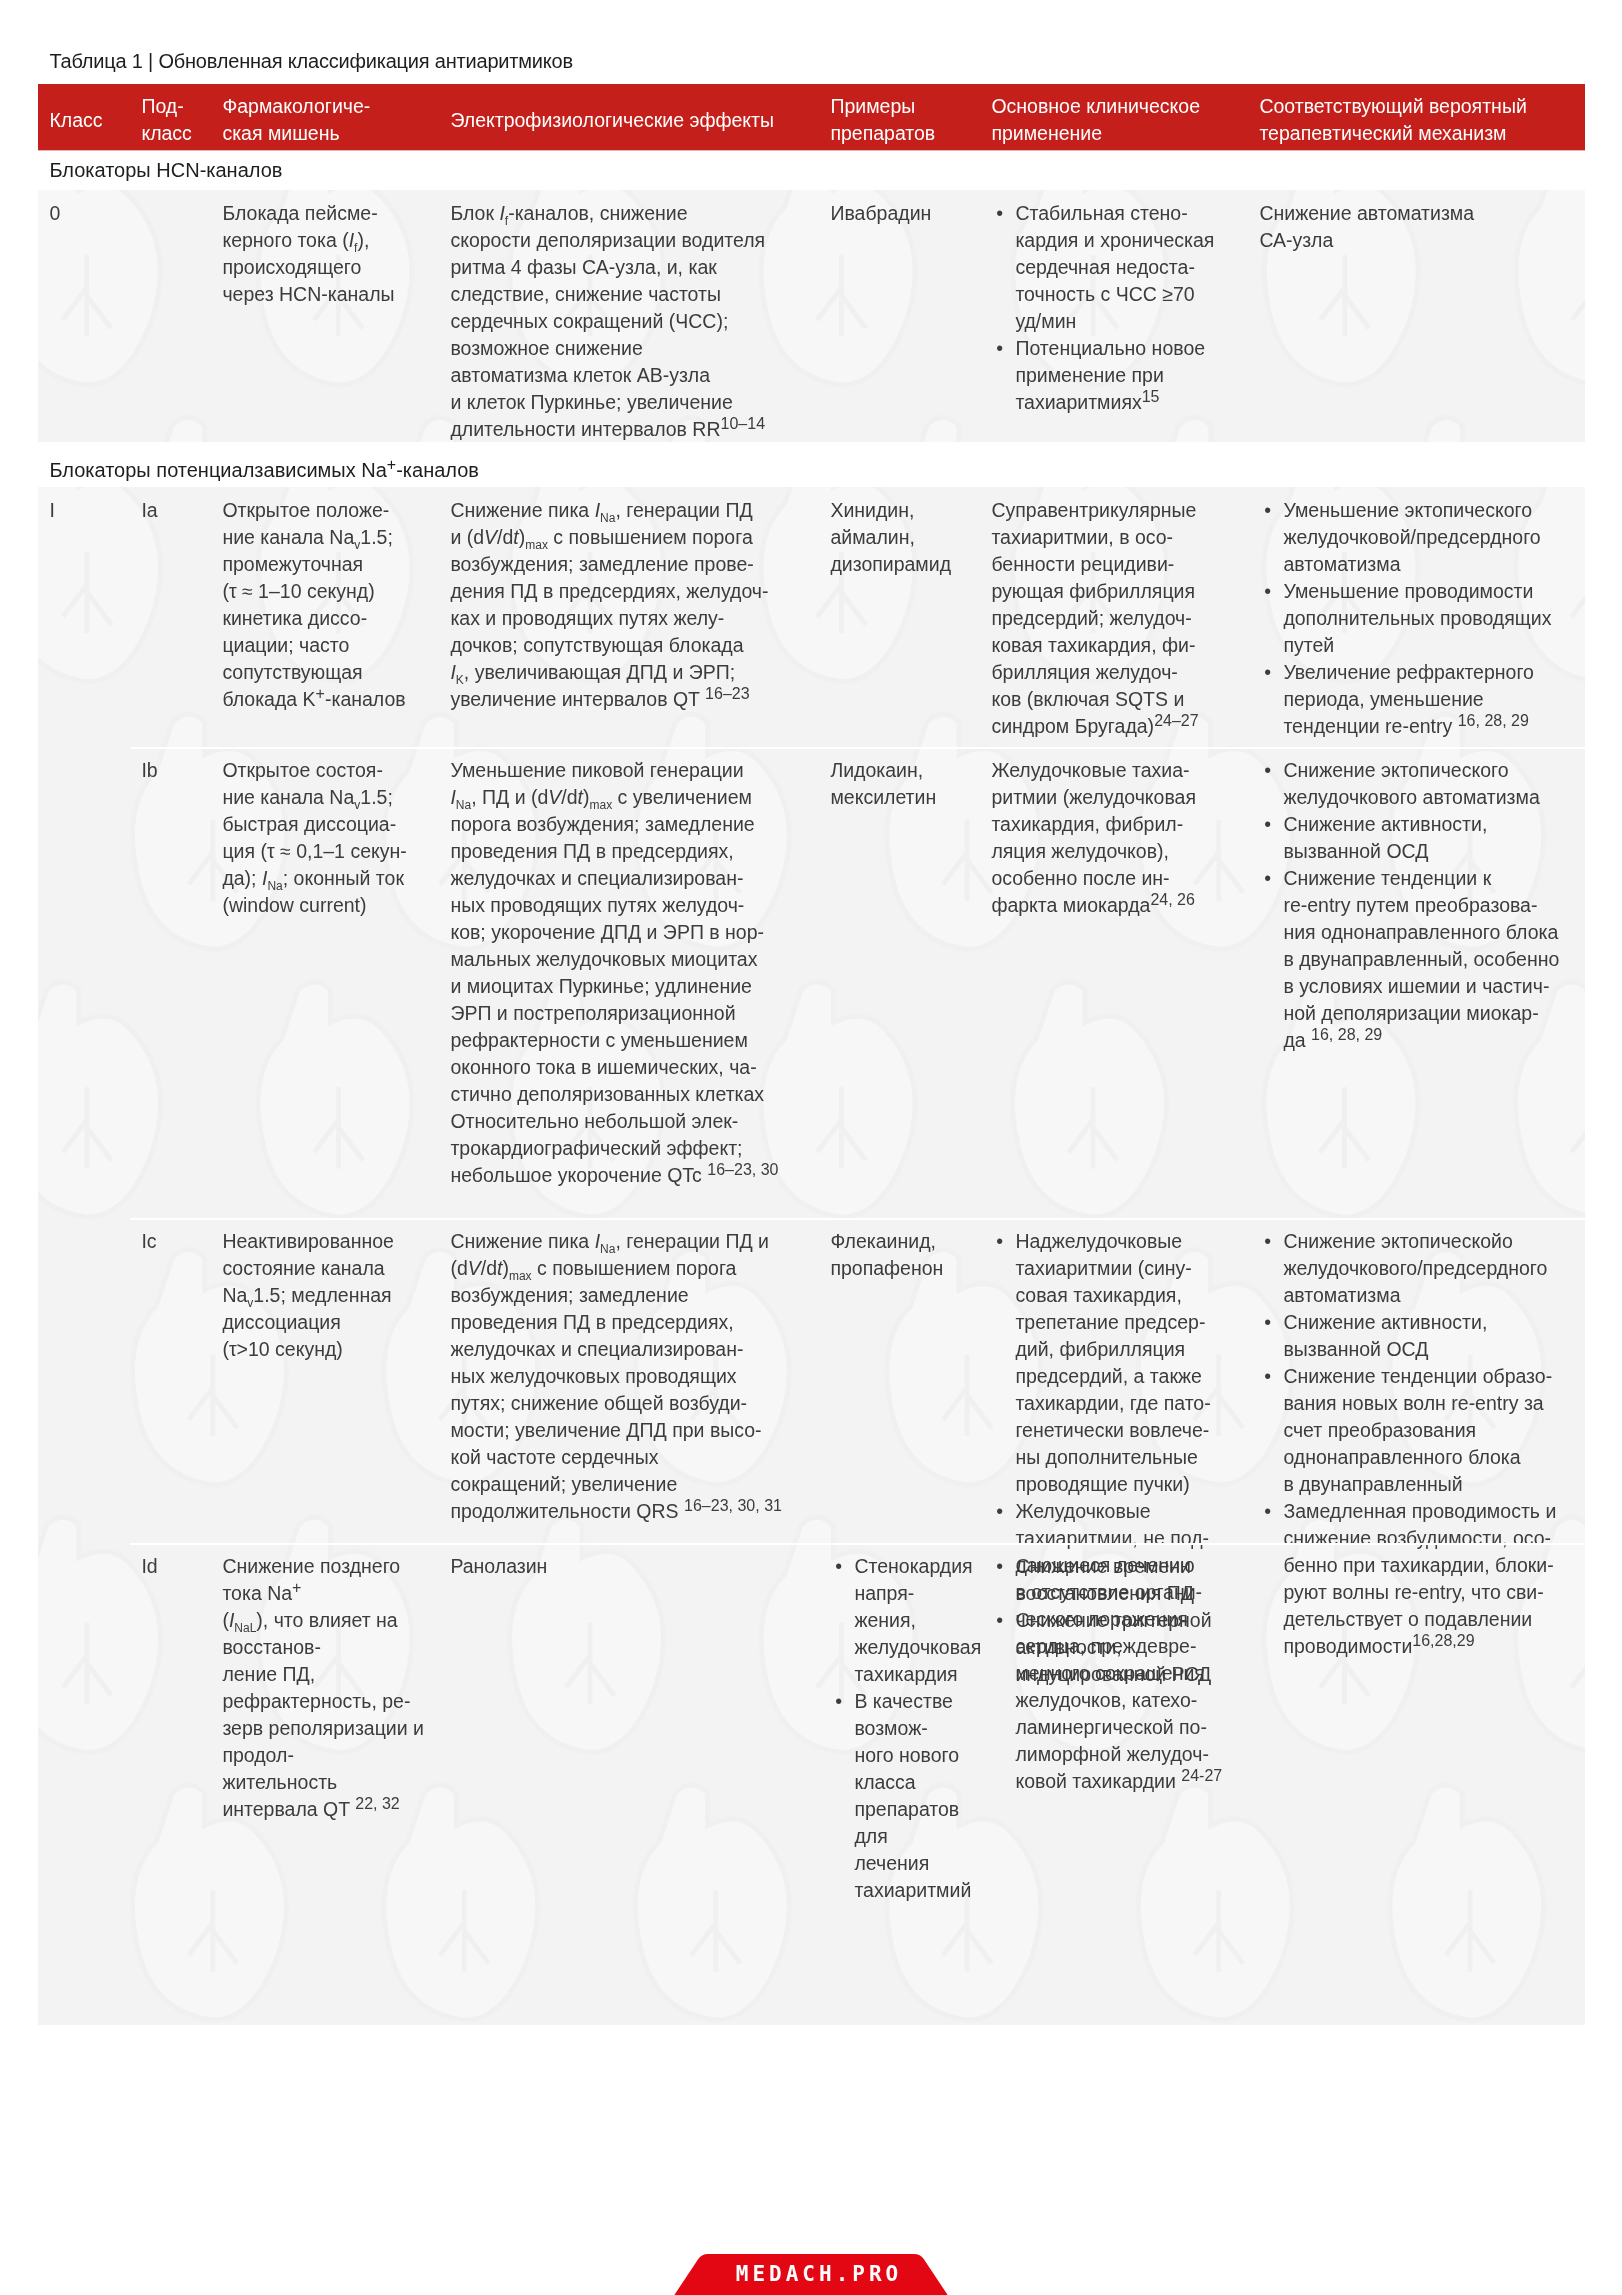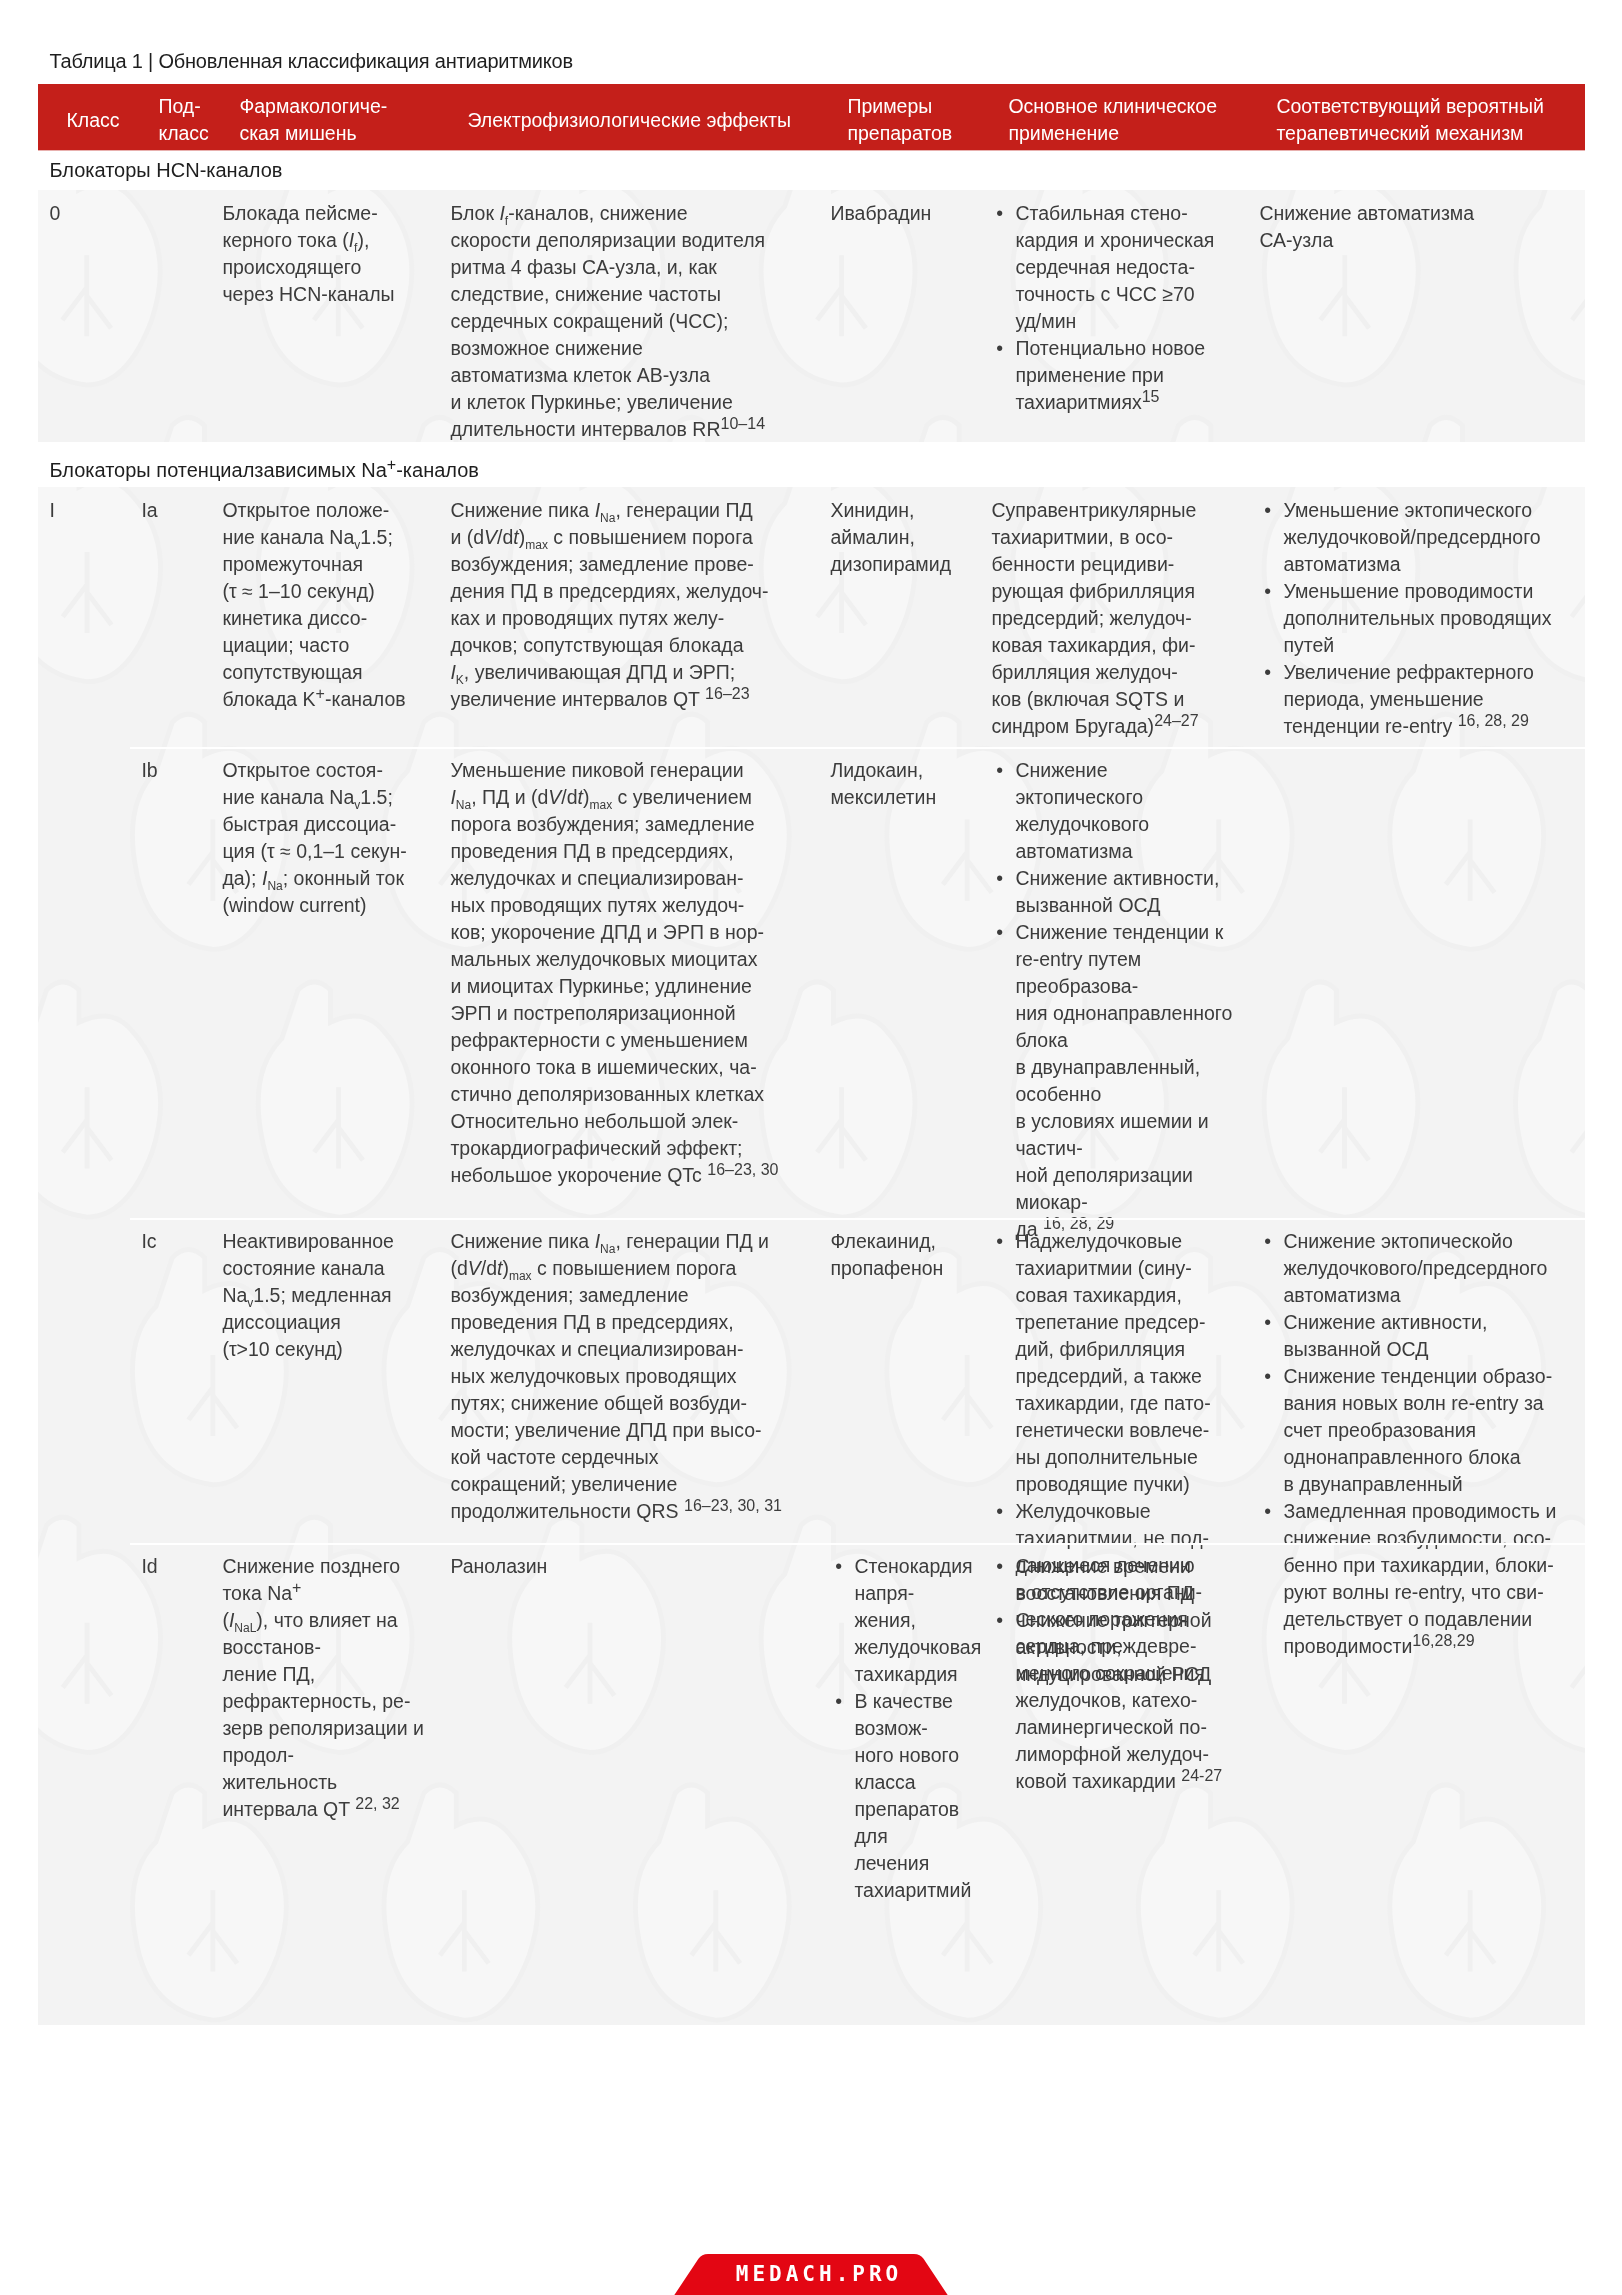--- a/index.html
+++ b/index.html
@@ -16,21 +16,20 @@
     font-size: 20px; color: #1e1e1e; letter-spacing: -0.2px;
   }
   .header {
     position: absolute; left: 0; top: 84px; width: 1547px; height: 67px;
     background: #c41f1a;
     color: #ffffff;
     display: grid;
     font-size: 19.5px;
     line-height: 27px;
     border-bottom: 1.6px solid #e8b0ae;
-    padding-left: 17px;
   }
   .grid {
     grid-template-columns: 92px 81px 228px 380px 161px 268px 337px;
   }
   .header > div {
     padding: 6.5px 0 0 11.4px;
     display: flex; align-items: center;
   }
   .header > div span { display: block; }
   .section-title {
@@ -407,20 +406,23 @@
         <div class="cell">
           <div>Открытое состоя-<br>ние канала Na<sub>v</sub>1.5;<br>быстрая диссоциа-<br>ция (τ ≈ 0,1–1 секун-<br>да); <i>I</i><sub>Na</sub>; оконный ток<br>(window current)</div>
         </div>
         <div class="cell">
           <div>Уменьшение пиковой генерации<br><i>I</i><sub>Na</sub>, ПД и (d<i>V</i>/d<i>t</i>)<sub>max</sub> с увеличением<br>порога возбуждения; замедление<br>проведения ПД в предсердиях,<br>желудочках и специализирован-<br>ных проводящих путях желудоч-<br>ков; укорочение ДПД и ЭРП в нор-<br>мальных желудочковых миоцитах<br>и миоцитах Пуркинье; удлинение<br>ЭРП и постреполяризационной<br>рефрактерности с уменьшением<br>оконного тока в ишемических, ча-<br>стично деполяризованных клетках<br>Относительно небольшой элек-<br>трокардиографический эффект;<br>небольшое укорочение QTc <sup>16–23, 30</sup></div>
         </div>
         <div class="cell">
           <div>Лидокаин,<br>мексилетин</div>
         </div>
         <div class="cell">
+          <div>Желудочковые тахиа-<br>ритмии (желудочковая<br>тахикардия, фибрил-<br>ляция желудочков),<br>особенно после ин-<br>фаркта миокарда<sup>24, 26</sup></div>
+        </div>
+        <div class="cell">
           <ul class="bullets">
             <li>Снижение эктопического<br>желудочкового автоматизма</li>
             <li>Снижение активности,<br>вызванной ОСД</li>
             <li>Снижение тенденции к<br>re-entry путем преобразова-<br>ния однонаправленного блока<br>в двунаправленный, особенно<br>в условиях ишемии и частич-<br>ной деполяризации миокар-<br>да <sup>16, 28, 29</sup></li>
           </ul>
         </div>
       </div>
       <div class="row" style="grid-template-columns: 92px 81px 228px 380px 161px 268px 337px; height: 325px;">
         <div class="cell">
           <div></div>

